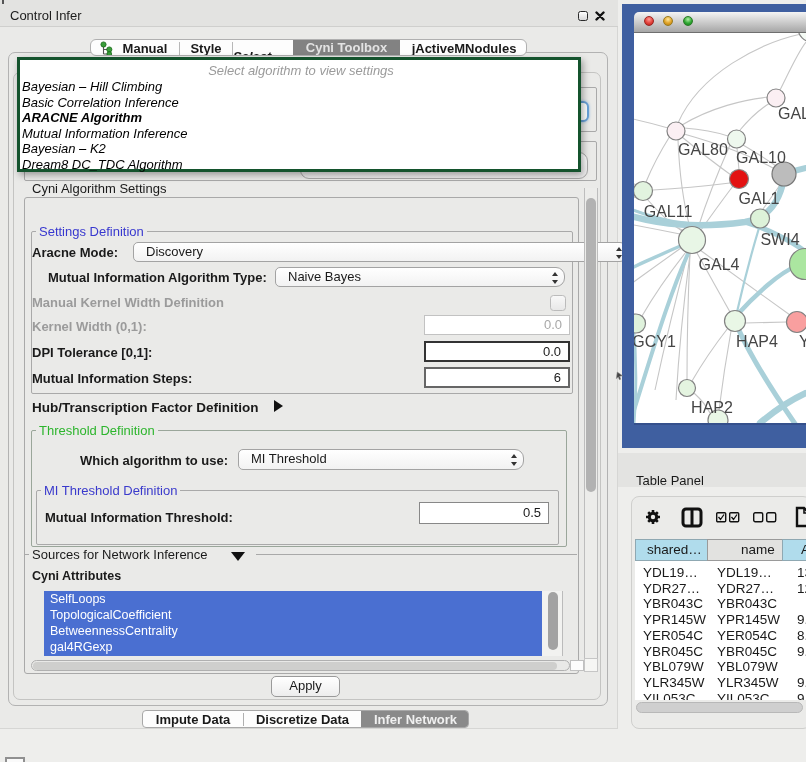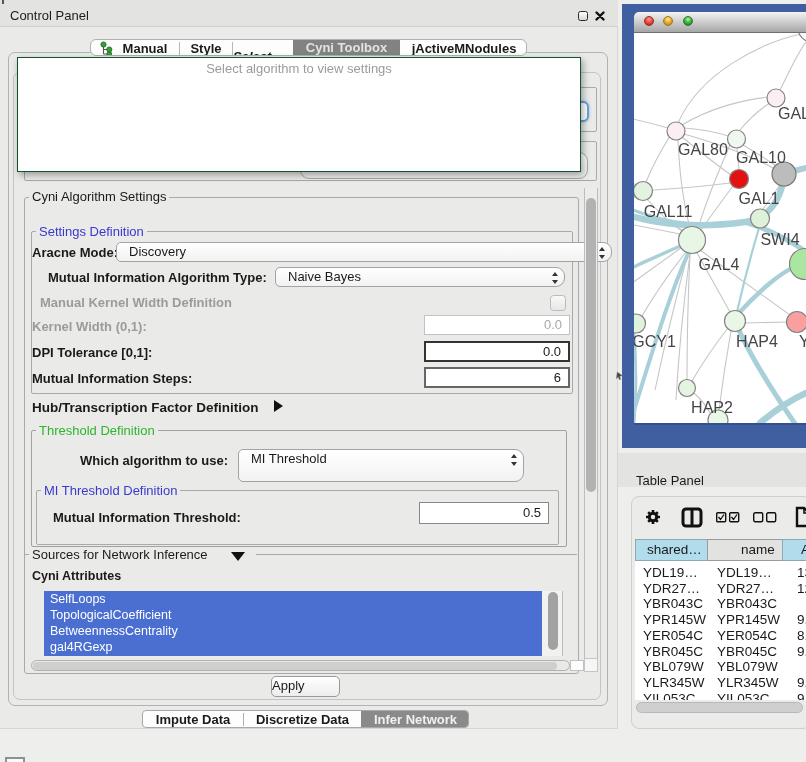--- a/index.html
+++ b/index.html
@@ -15,21 +15,21 @@
 .updn:before{content:"";position:absolute;top:0;left:0;border-left:3px solid transparent;border-right:3px solid transparent;border-bottom:4.5px solid #333;}
 .updn:after{content:"";position:absolute;bottom:0;left:0;border-left:3px solid transparent;border-right:3px solid transparent;border-top:4.5px solid #333;}
 .tfield{position:absolute;background:#fff;box-sizing:border-box;text-align:right;padding-right:7px;}
 </style>
 </head>
 <body>
 
 <div class="abs" id="cpwin" style="left:0;top:4;width:618px;height:729px;background:#eaeae8;border-right:1px solid #d6d6d4;border-bottom:1px solid #d6d6d4;border-top:1px solid #d2d2d0;box-sizing:border-box;">
 </div>
 <div class="abs" style="left:0;top:4;width:618px;height:27px;background:#e3e3e1;border-bottom:1px solid #cfcfcd;box-sizing:border-box;">
-  <div class="abs" style="left:10px;top:8px;font-size:13px;color:#1c1c1c;">Control Panel</div>
+  <div class="abs" style="left:10px;top:8px;font-size:13px;color:#1c1c1c;">Control Infer</div>
 
   <div class="abs" style="left:578px;top:10.5px;width:10px;height:10px;border:1.5px solid #2a2a2a;border-radius:2.5px;background:linear-gradient(#fff,#d8d8d8);box-sizing:border-box;"></div>
 
   <svg class="abs" style="left:595px;top:11px;" width="10" height="10" viewBox="0 0 10 10">
       <path d="M1.5 1.5 L8.5 8.5 M8.5 1.5 L1.5 8.5" stroke="#111" stroke-width="2.4" stroke-linecap="round"></path>
     </svg>
 </div>
 
 <div class="abs" style="left:2px;top:0;width:2px;height:4px;background:#555;"></div>
 
@@ -37,97 +37,98 @@
 
 <div class="abs" style="left:13px;top:72px;width:588px;height:628px;border:1px solid #c4c4c2;border-radius:7px;box-sizing:border-box;"></div>
 
 <div class="grp" style="left:24px;top:87px;width:571px;height:43px;"></div>
 <div class="abs" style="left:300px;top:101px;width:289px;height:21px;border:2px solid #6aa1d8;border-radius:6px;background:#fff;box-shadow:0 0 3px #8ab8e4;box-sizing:border-box;"></div>
 
 <div class="grp" style="left:24px;top:141px;width:571px;height:38px;"></div>
 <div class="abs" style="left:300px;top:152px;width:286px;height:25px;border:1px solid #a8a8a8;border-radius:9px;background:linear-gradient(#fff,#ececec);"></div>
 
 <div class="grp" style="left:24px;top:197px;width:553px;height:475px;border-radius:3px;"></div>
-<div class="gtitle" style="left:29px;top:190px;">Cyni Algorithm Settings</div>
+<div class="gtitle" style="left:29px;top:182px;">Cyni Algorithm Settings</div>
 
 <div class="grp" style="left:31px;top:231px;width:540px;height:161px;"></div>
 <div class="gtitle" style="left:36px;top:225px;color:#3838cf;">Settings Definition</div>
 
 <div class="abs b" style="left:32px;top:245px;">Aracne Mode:</div>
-<div class="combo" style="left:116px;top:242px;width:496px;height:20px;">Discovery<span class="updn"></span></div>
+<div class="combo" style="left:133px;top:242px;width:496px;height:20px;">Discovery<span class="updn"></span></div>
 
 <div class="abs b" style="left:32px;top:270px;margin-left:16px;">Mutual Information Algorithm Type:</div>
 <div class="combo" style="left:275px;top:267px;width:290px;height:20px;">Naive Bayes<span class="updn"></span></div>
 
-<div class="abs b gray" style="left:32px;top:295px;margin-left:8px;">Manual Kernel Width Definition</div>
+<div class="abs b gray" style="left:32px;top:295px;">Manual Kernel Width Definition</div>
 <div class="abs" style="left:550px;top:295px;width:14px;height:14px;border:1px solid #bbb;border-radius:3.5px;background:linear-gradient(#f8f8f8,#e8e8e8);"></div>
 
 <div class="abs b gray" style="left:32px;top:319px;">Kernel Width (0,1):</div>
 <div class="tfield" style="left:424px;top:315px;width:146px;height:20px;border:1px solid #c2c2c2;color:#a8a8a8;line-height:18px;">0.0</div>
 
 <div class="abs b" style="left:32px;top:345px;">DPI Tolerance [0,1]:</div>
 <div class="tfield" style="left:424px;top:341px;width:146px;height:21px;border:2px solid #333;line-height:17px;">0.0</div>
 
 <div class="abs b" style="left:32px;top:371px;">Mutual Information Steps:</div>
 <div class="tfield" style="left:424px;top:367px;width:146px;height:21px;border:2px solid #666;line-height:17px;">6</div>
 
 <div class="abs b" style="left:32px;top:400px;font-size:13.5px;">Hub/Transcription Factor Definition</div>
 <div class="abs" style="left:274px;top:400px;width:0;height:0;border-top:6.5px solid transparent;border-bottom:6.5px solid transparent;border-left:9px solid #111;"></div>
 
 <div class="grp" style="left:31px;top:430px;width:534px;height:115px;border-color:#9aa69a;"></div>
 <div class="gtitle" style="left:36px;top:424px;color:#2db52d;">Threshold Definition</div>
 
 <div class="abs b" style="left:80px;top:453px;">Which algorithm to use:</div>
-<div class="combo" style="left:238px;top:449px;width:286px;height:33px;">MI Threshold<span class="updn" style="top:4px;"></span></div>
+<div class="combo" style="left:238px;top:449px;width:286px;height:21px;">MI Threshold<span class="updn" style="top:4px;"></span></div>
 
 <div class="grp" style="left:36px;top:490px;width:521px;height:53px;"></div>
 <div class="gtitle" style="left:41px;top:484px;color:#3a3acc;">MI Threshold Definition</div>
 
-<div class="abs b" style="left:45px;top:510px;margin-left:8px;">Mutual Information Threshold:</div>
+<div class="abs b" style="left:45px;top:510px;">Mutual Information Threshold:</div>
 <div class="tfield" style="left:419px;top:502px;width:130px;height:22px;border:1px solid #888;line-height:20px;">0.5</div>
 
 <div class="abs" style="left:25px;top:554px;width:552px;height:1px;background:#a9a9a9;"></div>
 <div class="gtitle" style="left:29px;top:548px;width:221px;">Sources for Network Inference</div>
 <div class="abs" style="left:231px;top:552px;width:0;height:0;border-left:7px solid transparent;border-right:7px solid transparent;border-top:9px solid #111;"></div>
 
 <div class="abs b" style="left:32px;top:569px;font-size:12.5px;">Cyni Attributes</div>
 
 <div class="abs" style="left:44px;top:591px;width:498px;height:65px;background:#4a6fd1;color:#fff;font-size:12.5px;line-height:16px;padding-left:6px;box-sizing:border-box;">SelfLoops<br>TopologicalCoefficient<br>BetweennessCentrality<br>gal4RGexp</div>
 <div class="abs" style="left:542px;top:591px;width:21px;height:65px;background:#f2f2f0;border-right:1px solid #bbb;box-sizing:border-box;"></div>
 <div class="abs" style="left:548px;top:592px;width:10px;height:58px;background:#a2a2a2;border-radius:5px;"></div>
 
 <div class="abs" style="left:31px;top:660px;width:539px;height:11px;border:1px solid #b0b0b0;border-radius:5.5px;background:#e9e9e7;box-sizing:border-box;"></div>
 <div class="abs" style="left:33px;top:661.5px;width:524px;height:8px;background:#cfcfcd;border-radius:4px;"></div>
 <div class="abs" style="left:570px;top:660px;width:14px;height:11px;background:#fdfdfd;border:1px solid #c0c0c0;box-sizing:border-box;"></div>
 
 <div class="abs" style="left:584px;top:188px;width:14px;height:470px;background:#ececea;border-left:1px solid #bdbdbd;border-right:1px solid #bdbdbd;box-sizing:border-box;"></div>
 <div class="abs" style="left:586px;top:198px;width:10px;height:294px;background:#b2b2b2;border-radius:5px;"></div>
 <div class="abs" style="left:584px;top:658px;width:14px;height:14px;background:#f6f6f4;border:1px solid #c6c6c6;box-sizing:border-box;"></div>
 
-<div class="abs" style="left:271px;top:676px;width:67px;height:19px;border:1px solid #9a9a9a;border-radius:5px;background:linear-gradient(#ffffff,#ededed);line-height:18px;font-size:13px;">Apply</div>
+<div class="abs" style="left:271px;top:676px;width:67px;height:19px;border:1px solid #9a9a9a;border-radius:5px;background:linear-gradient(#ffffff,#ededed);text-align:center;line-height:18px;font-size:13px;">Apply</div>
 
 <div class="abs" style="left:90px;top:39px;width:437px;height:17px;background:#fdfdfd;border:1px solid #b0b0b0;border-radius:6px;box-sizing:border-box;overflow:hidden;">
   <div class="abs" style="left:0;top:0;width:88px;height:17px;"></div>
   <svg class="abs" style="left:9px;top:1px;" width="13" height="15" viewBox="0 0 13 15">
       <path d="M3.5 4 V13 M3.5 8.5 H8 M3.5 13 H8" stroke="#555" stroke-width="1.1" fill="none"></path>
       <circle cx="3.5" cy="3.5" r="2.6" fill="#3a9e3a" stroke="#1c6b1c" stroke-width="0.8"></circle>
       <circle cx="9.3" cy="8.5" r="2.6" fill="#3a9e3a" stroke="#1c6b1c" stroke-width="0.8"></circle>
       <circle cx="9.3" cy="13" r="2.4" fill="#3a9e3a" stroke="#1c6b1c" stroke-width="0.8"></circle>
     </svg>
   <div class="abs b" style="left:24px;top:1px;width:60px;text-align:center;line-height:15px;">Manual</div>
   <div class="abs" style="left:88px;top:2px;width:1px;height:13px;background:#b8b8b8;"></div>
   <div class="abs b" style="left:89px;top:1px;width:52px;text-align:center;line-height:15px;">Style</div>
   <div class="abs" style="left:141px;top:2px;width:1px;height:13px;background:#b8b8b8;"></div>
   <div class="abs b" style="left:142px;top:9px;width:60px;text-align:left;line-height:15px;font-style:italic;">Select</div>
   <div class="abs b" style="left:202px;top:0;width:107px;height:17px;background:#828282;color:#e3e3e3;text-align:center;line-height:16px;">Cyni Toolbox</div>
   <div class="abs b" style="left:309px;top:1px;width:128px;text-align:center;line-height:15px;">jActiveMNodules</div>
 </div>
 
-<div class="abs" style="left:17px;top:57px;width:564px;height:115px;background:#fff;border:1px solid #14532d;box-sizing:border-box;box-shadow:2px 3px 7px rgba(0,0,0,0.35);">
+<div class="abs" style="left:17px;top:57px;width:564px;height:115px;background:#fff;border:3px solid #14532d;box-sizing:border-box;box-shadow:2px 3px 7px rgba(0,0,0,0.35);font-style:italic;">
   <div class="abs" style="left:0;top:3px;width:562px;text-align:center;color:#9b9b9b;">Select algorithm to view settings</div>
+  <div class="abs" style="left:2px;top:19px;line-height:15.6px;color:#000;">Bayesian – Hill Climbing<br>Basic Correlation Inference<br><span class="b">ARACNE Algorithm</span><br>Mutual Information Inference<br>Bayesian – K2<br>Dream8 DC_TDC Algorithm</div>
 </div>
 
 <div class="abs" style="left:142px;top:710px;width:327px;height:18px;background:#fdfdfd;border:1px solid #a8a8a8;border-radius:4px;box-sizing:border-box;overflow:hidden;">
   <div class="abs b" style="left:0;top:1px;width:100px;text-align:center;line-height:16px;">Impute Data</div>
   <div class="abs" style="left:100px;top:2px;width:1px;height:13px;background:#b0b0b0;"></div>
   <div class="abs b" style="left:101px;top:1px;width:117px;text-align:center;line-height:16px;">Discretize Data</div>
   <div class="abs b" style="left:218px;top:0;width:109px;height:18px;background:#8a8a8a;color:#f0f0f0;text-align:center;line-height:17px;">Infer Network</div>
 </div>
 
 <div class="abs" style="left:622px;top:4px;width:184px;height:444px;background:#3f5fa0;"></div>

